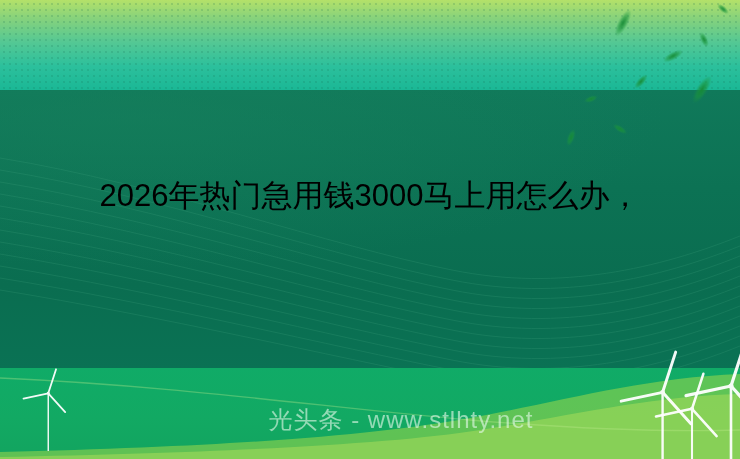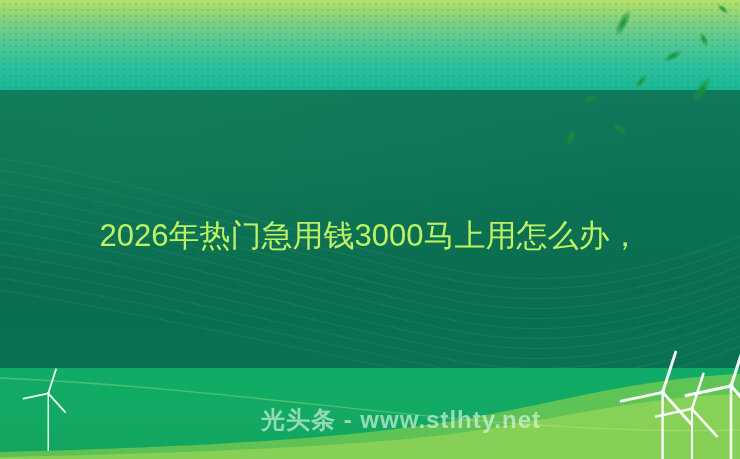--- a/index.html
+++ b/index.html
@@ -109,43 +109,41 @@
   .title-wrap {
     position: absolute;
     left: 0;
     top: 172px;
     width: 740px;
     text-align: center;
     padding: 0 18px;
     box-sizing: border-box;
   }
   .title-line {
-    color: #bef264;
+    color: #000000;
     font-size: 31px;
     line-height: 48px;
     font-weight: 400;
     letter-spacing: 0px;
     white-space: nowrap;
-    margin-top: 40px;
   }
 
   
   .watermark {
     position: absolute;
     left: 0;
     top: 404px;
     width: 740px;
     text-align: center;
     padding-left: 62px;
     box-sizing: border-box;
     color: rgba(228,248,232,0.62);
     font-size: 24px;
     letter-spacing: 1px;
     white-space: nowrap;
-    font-weight: bold;
   }
 </style>
 </head>
 <body>
 
 <div id="poster">
 
   <div class="top-strip-fix"></div>
   <div class="dots"></div>
 

